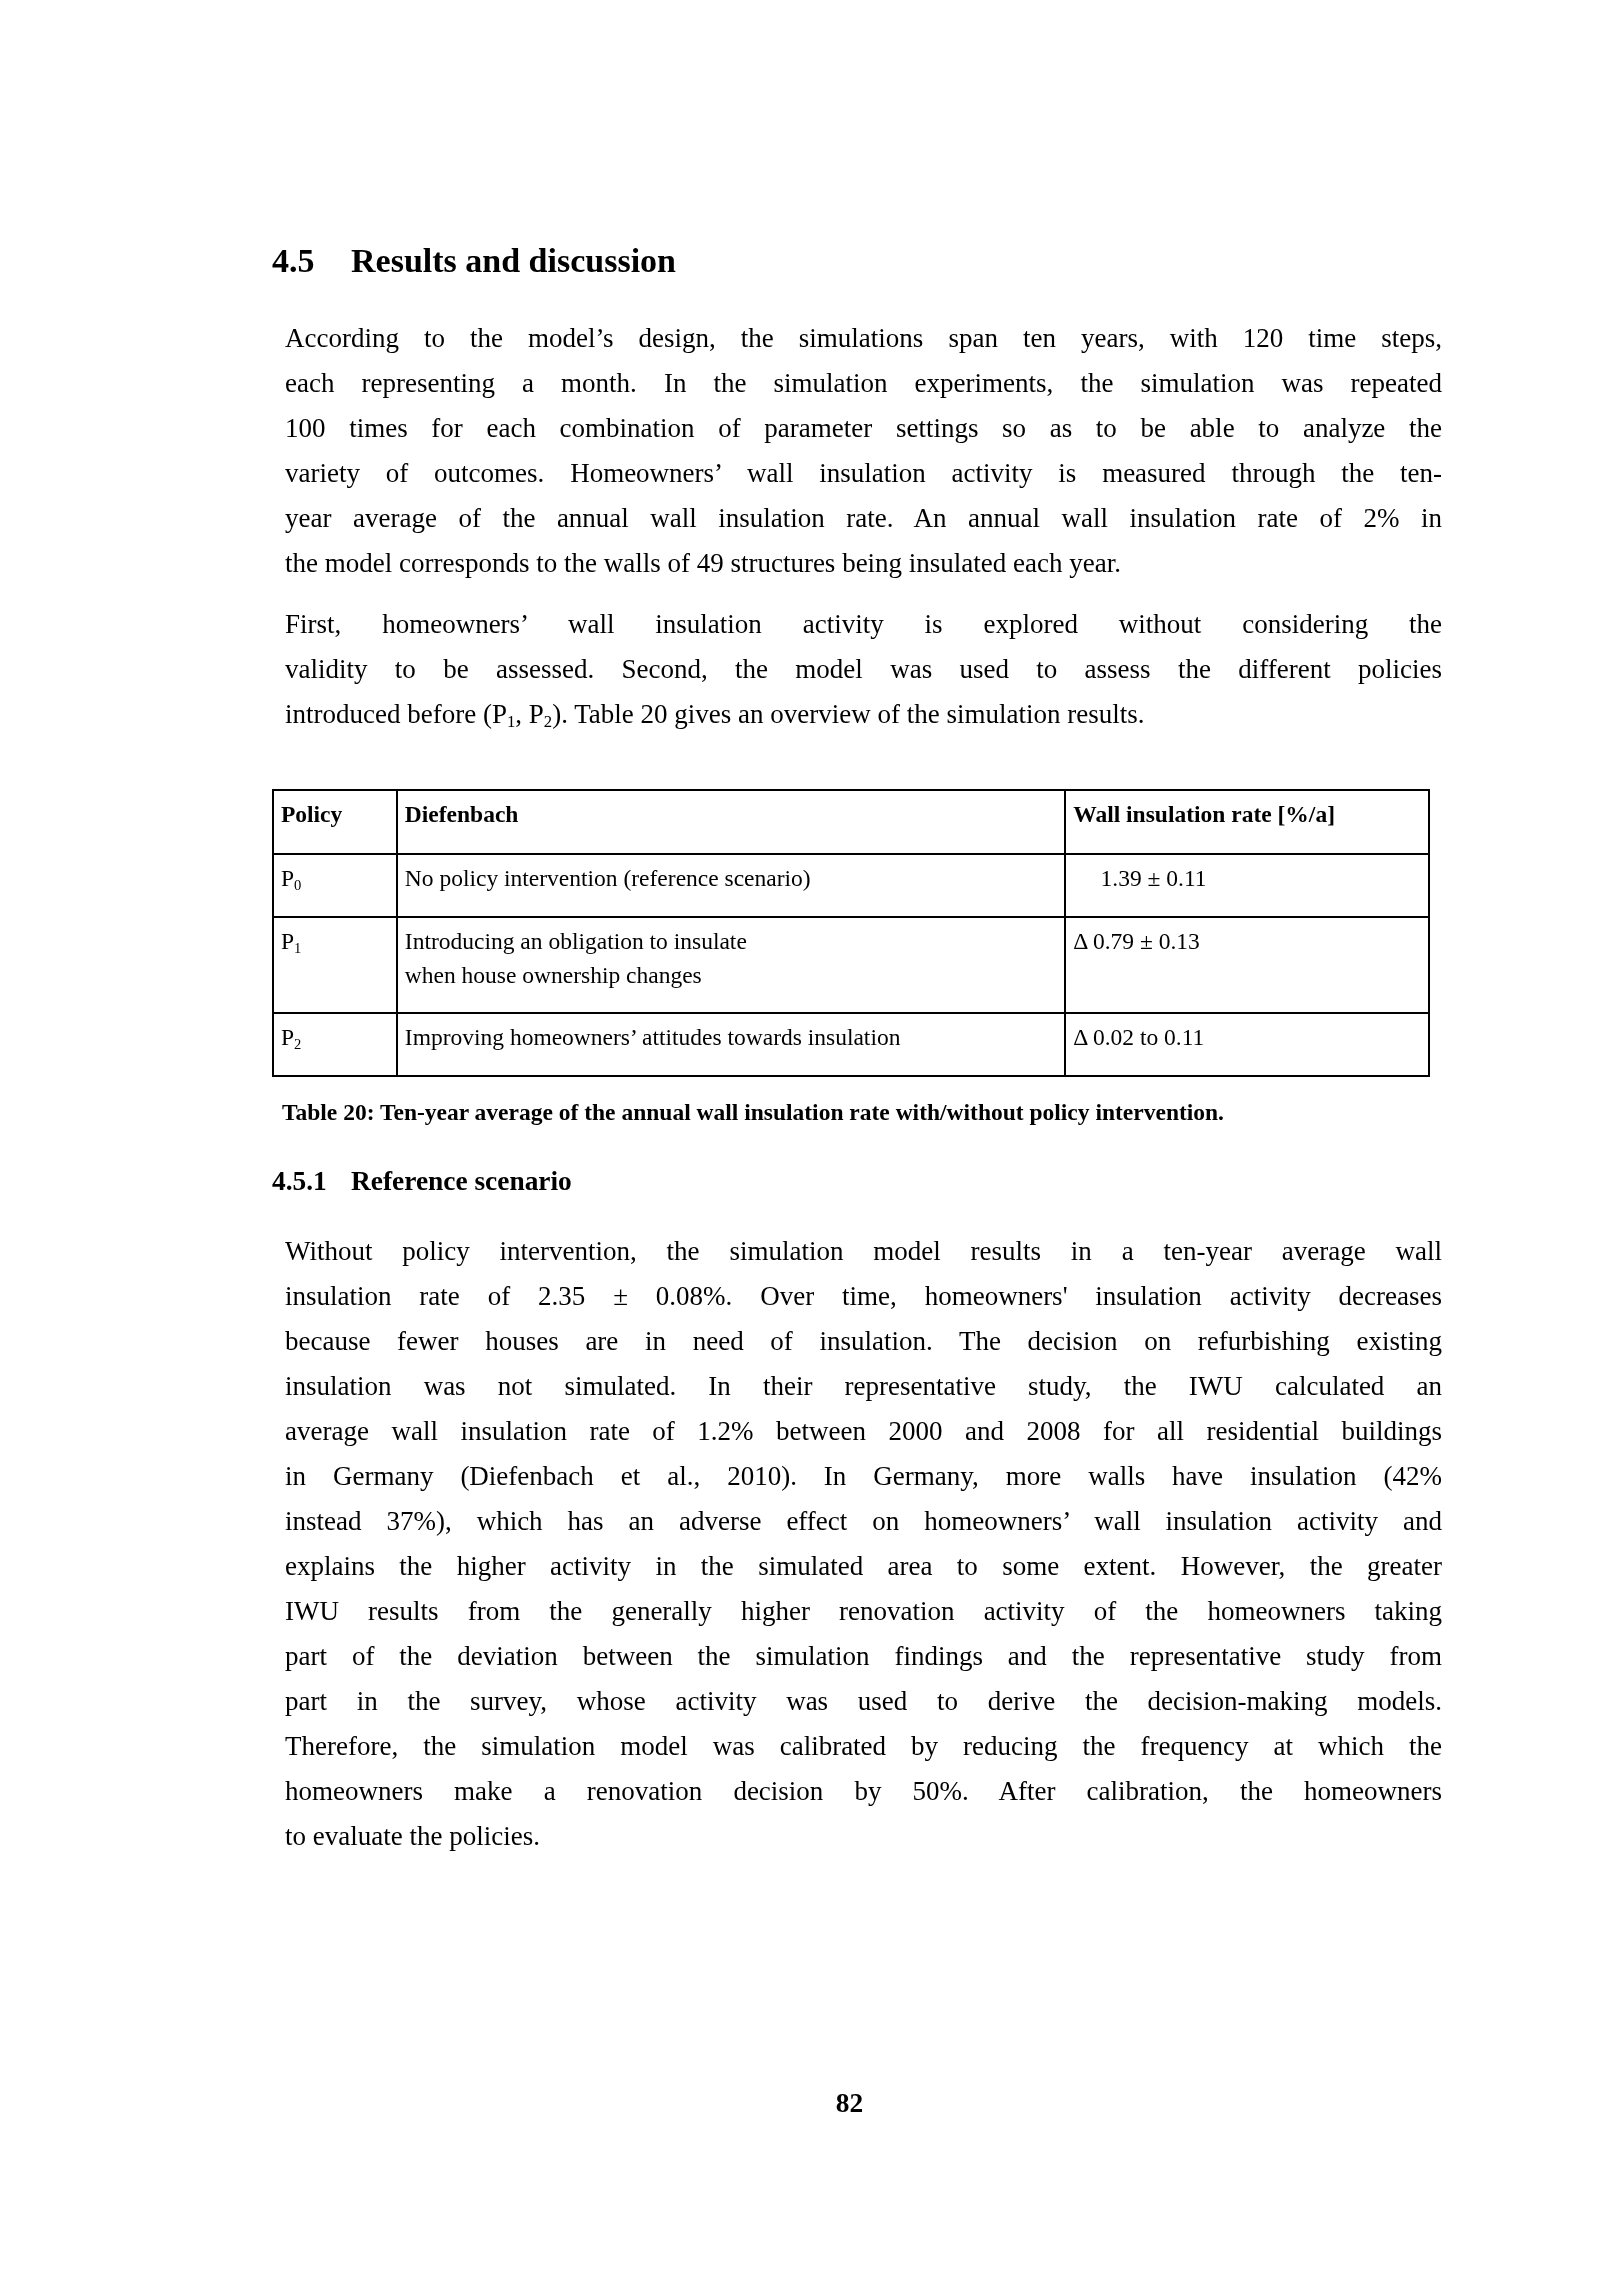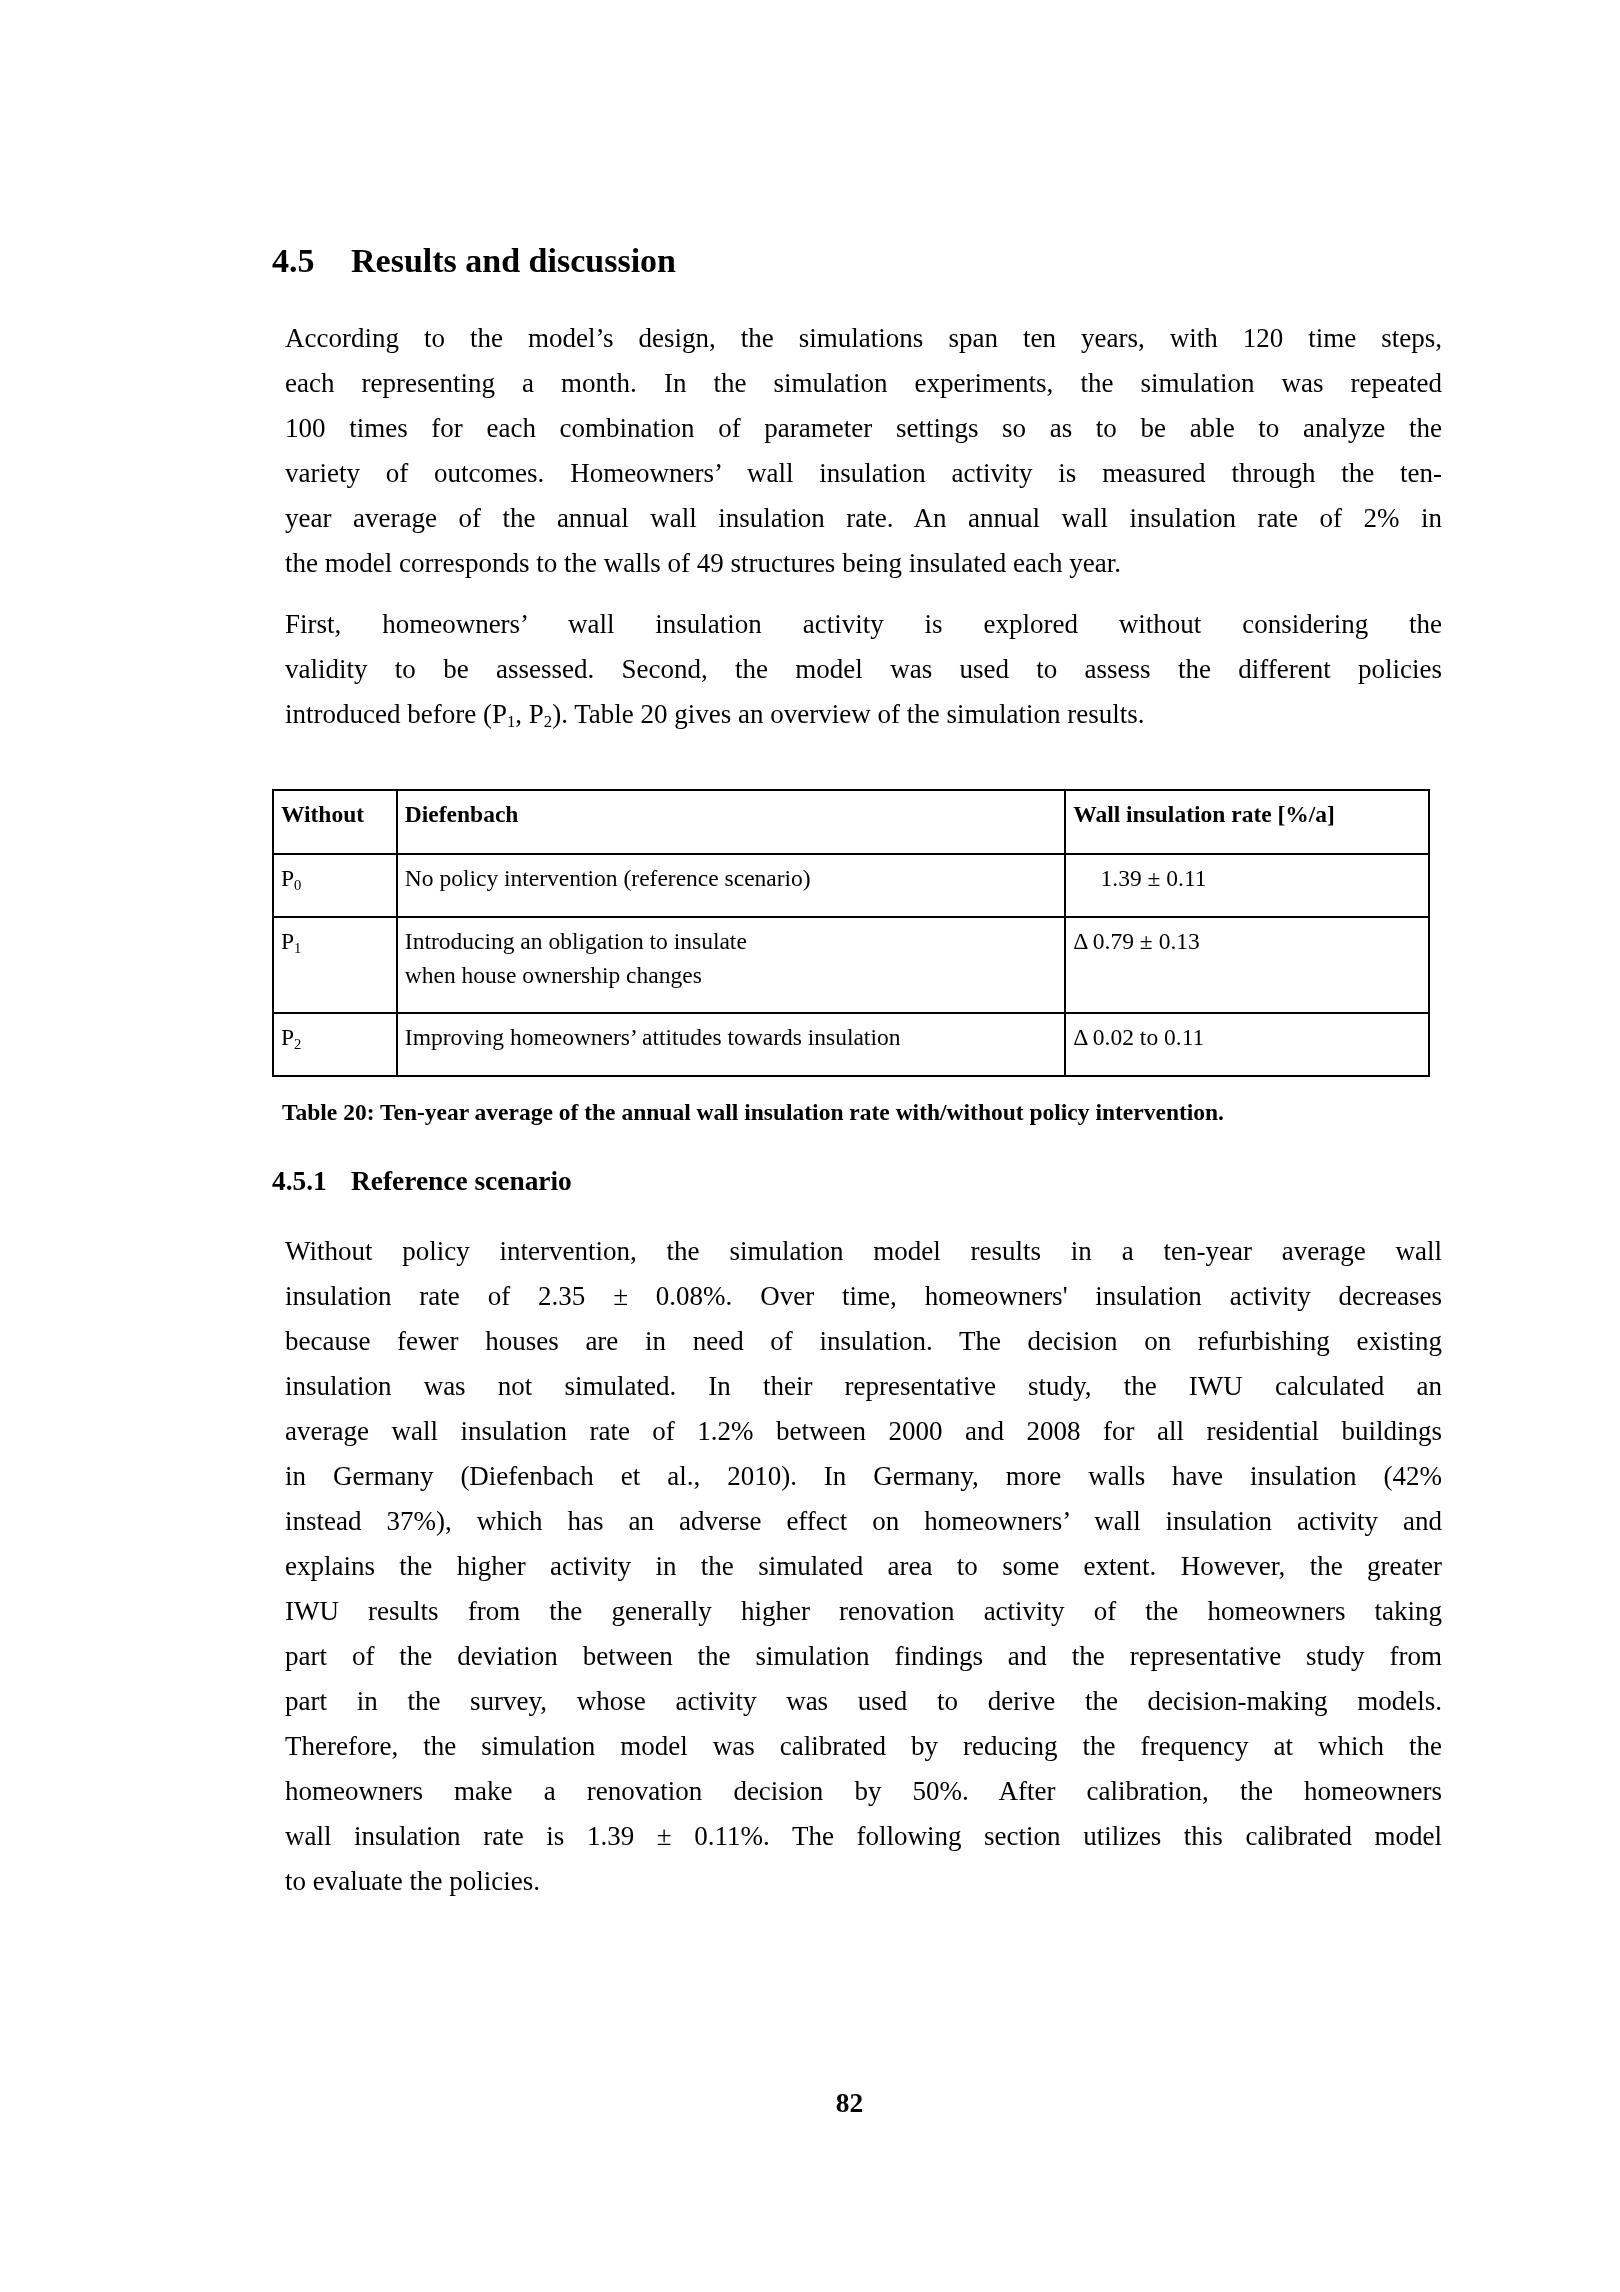--- a/index.html
+++ b/index.html
@@ -167,21 +167,21 @@
   </div>
 
   <table class="results">
     <colgroup>
       <col class="c1">
         <col class="c2">
         <col class="c3">
     </colgroup>
     <thead>
       <tr>
-        <th>Without</th>
+        <th>Policy</th>
         <th>Diefenbach</th>
         <th>Wall insulation rate [%/a]</th>
       </tr>
     </thead>
     <tbody>
       <tr>
         <td><span>P</span><sub>0</sub></td>
         <td><span>No policy intervention (reference scenario)</span></td>
         <td><span class="indent-val">1.39 ± 0.11</span></td>
       </tr>
@@ -235,23 +235,20 @@
       </span>
     <span class="ln">
         <span class="ln-inner">part in the survey, whose activity was used to derive the decision-making models.</span>
       </span>
     <span class="ln">
         <span class="ln-inner">Therefore, the simulation model was calibrated by reducing the frequency at which the</span>
       </span>
     <span class="ln">
         <span class="ln-inner">homeowners make a renovation decision by 50%. After calibration, the homeowners</span>
       </span>
-    <span class="ln">
-        <span class="ln-inner">wall insulation rate is 1.39 ± 0.11%. The following section utilizes this calibrated model</span>
-      </span>
     <span class="ln last">
         <span class="ln-inner">to evaluate the policies.</span>
       </span>
   </div>
 
 </div>
 
 <p class="pagenum">82</p>
 
 

